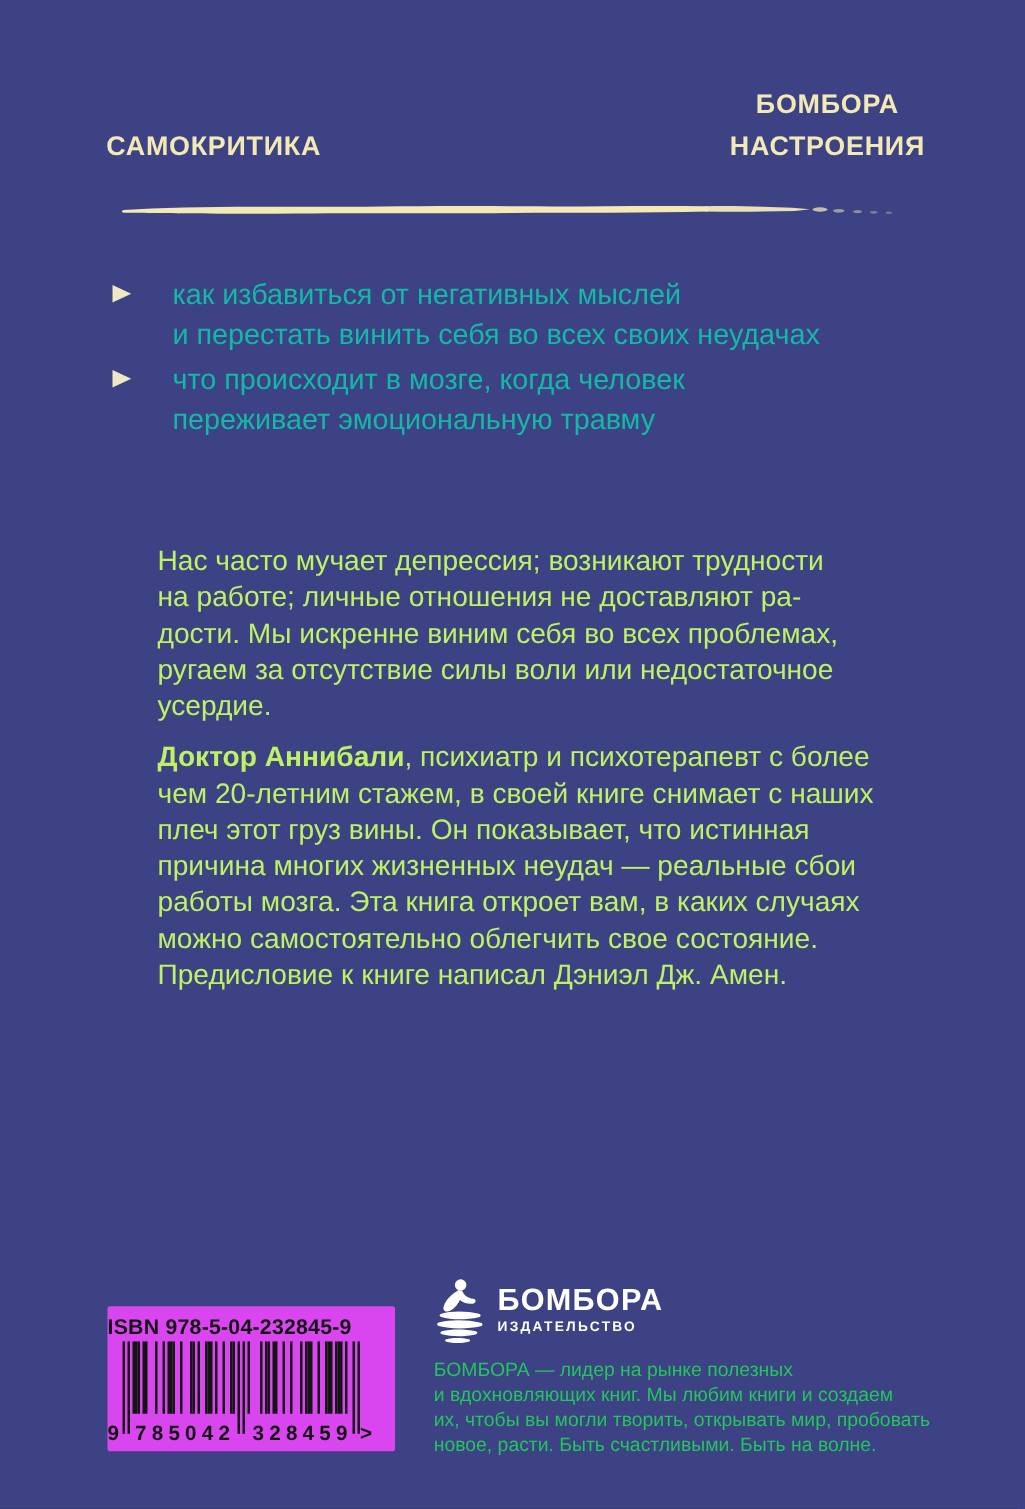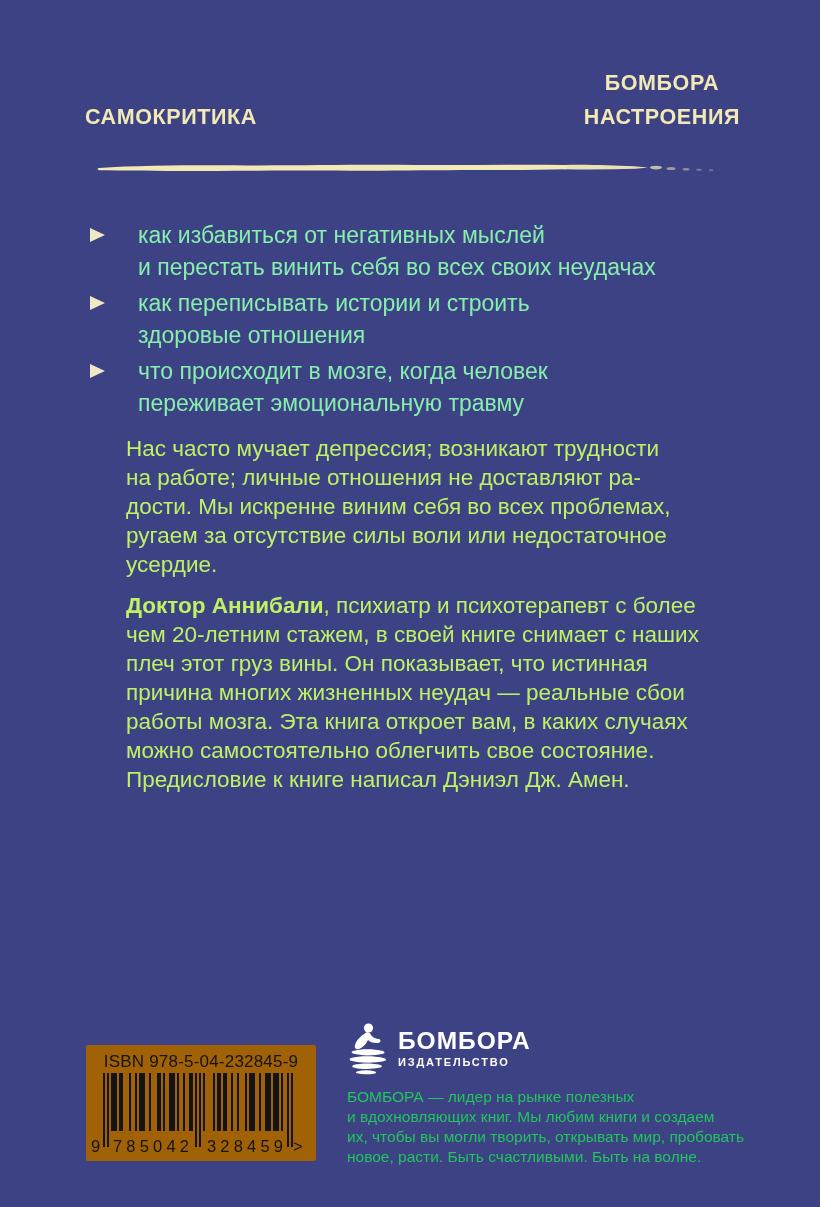--- a/index.html
+++ b/index.html
@@ -21,34 +21,34 @@
   .brush-wrap { position:absolute; left:96px; top:158px; }
   
   .bullets { position:absolute; left:90px; top:219px; width:650px; }
   .bullet { display:flex; margin-bottom:4px; }
   .tri {
     flex:0 0 auto; width:0; height:0; margin:9px 33px 0 0;
     border-left:15px solid #efe8c4;
     border-top:7.5px solid transparent; border-bottom:7.5px solid transparent;
   }
   .bullet-text {
-    color:#86efac; font-size:23px; line-height:32px; white-space:pre-line;
+    color:#14b8a6; font-size:23px; line-height:32px; white-space:pre-line;
   }
   
   .intro, .about {
     position:absolute; left:126px; width:630px; margin:0;
     color:#bef264; font-size:22.5px; line-height:29px; white-space:pre-line;
   }
   .intro { top:434px; }
   .about { top:591px; }
   .about .lead { font-weight:bold; }
   
   .isbn-box {
     position:absolute; left:86px; top:1045px; width:230px; height:116px;
-    background:#a16207; border-radius:2px; text-align:center; color:#141414;
+    background:#d946ef; border-radius:2px; color:#141414;font-weight:bold;
   }
   .isbn-label { margin-top:7px; font-size:17px; letter-spacing:0.2px; }
   .barcode { margin-top:1px; }
   
   .logo { position:absolute; left:347px; top:1023px; display:flex; color:#ffffff; }
   .logo-icon { flex:0 0 auto; margin-right:9px; }
   .logo-text { display:flex; flex-direction:column; margin-top:5px; }
   .logo-name { font-weight:bold; font-size:24.5px; letter-spacing:1px; line-height:26px; }
   .logo-tagline { font-weight:bold; font-size:11px; letter-spacing:1.8px; margin-top:2px; }
   .blurb {
@@ -82,25 +82,20 @@
       <ellipse cx="603" cy="11.8" rx="3" ry="1.1" fill="#f2e9b5" opacity="0.35"></ellipse>
       <ellipse cx="615" cy="12.2" rx="2.5" ry="1" fill="#f2e9b5" opacity="0.3"></ellipse>
     </svg>
   </div>
 
   <div class="bullets">
     <div class="bullet">
       <span class="tri"></span>
       <span class="bullet-text">как избавиться от негативных мыслей
 и перестать винить себя во всех своих неудачах</span>
-    </div>
-    <div class="bullet">
-      <span class="tri"></span>
-      <span class="bullet-text">как переписывать истории и строить
-здоровые отношения</span>
     </div>
     <div class="bullet">
       <span class="tri"></span>
       <span class="bullet-text">что происходит в мозге, когда человек
 переживает эмоциональную травму</span>
     </div>
   </div>
 
   <p class="intro">Нас часто мучает депрессия; возникают трудности
 на работе; личные отношения не доставляют ра-

